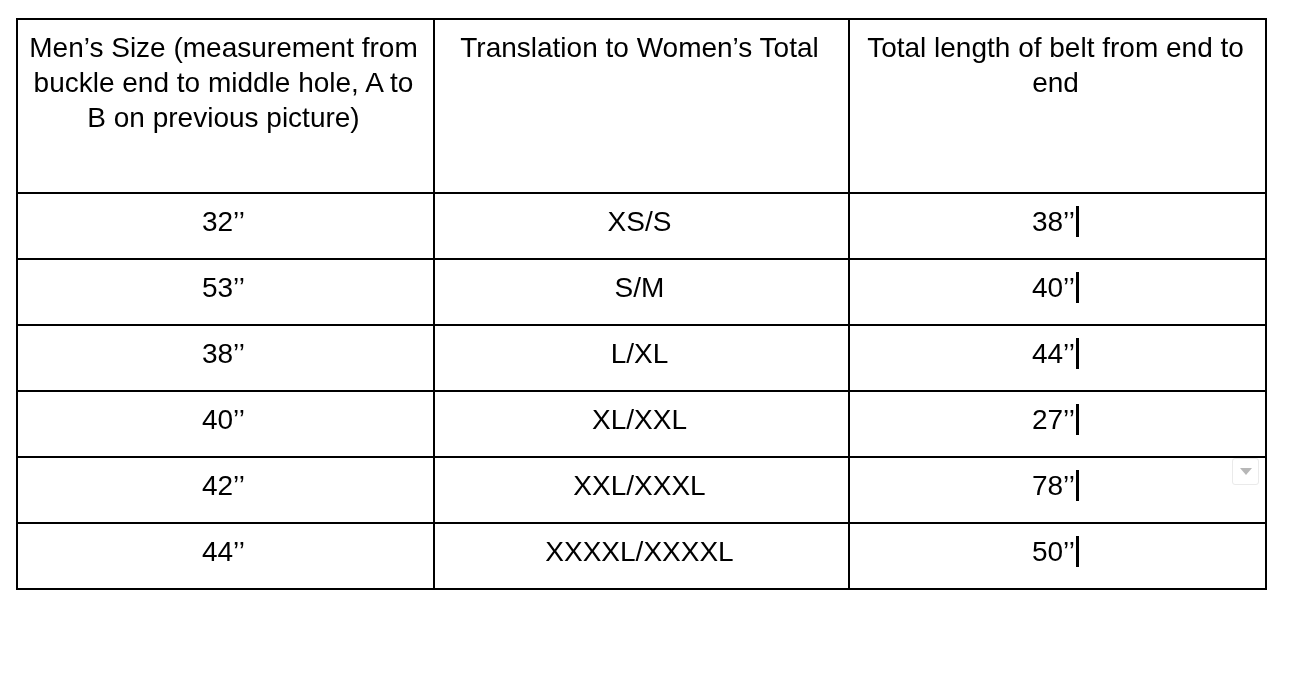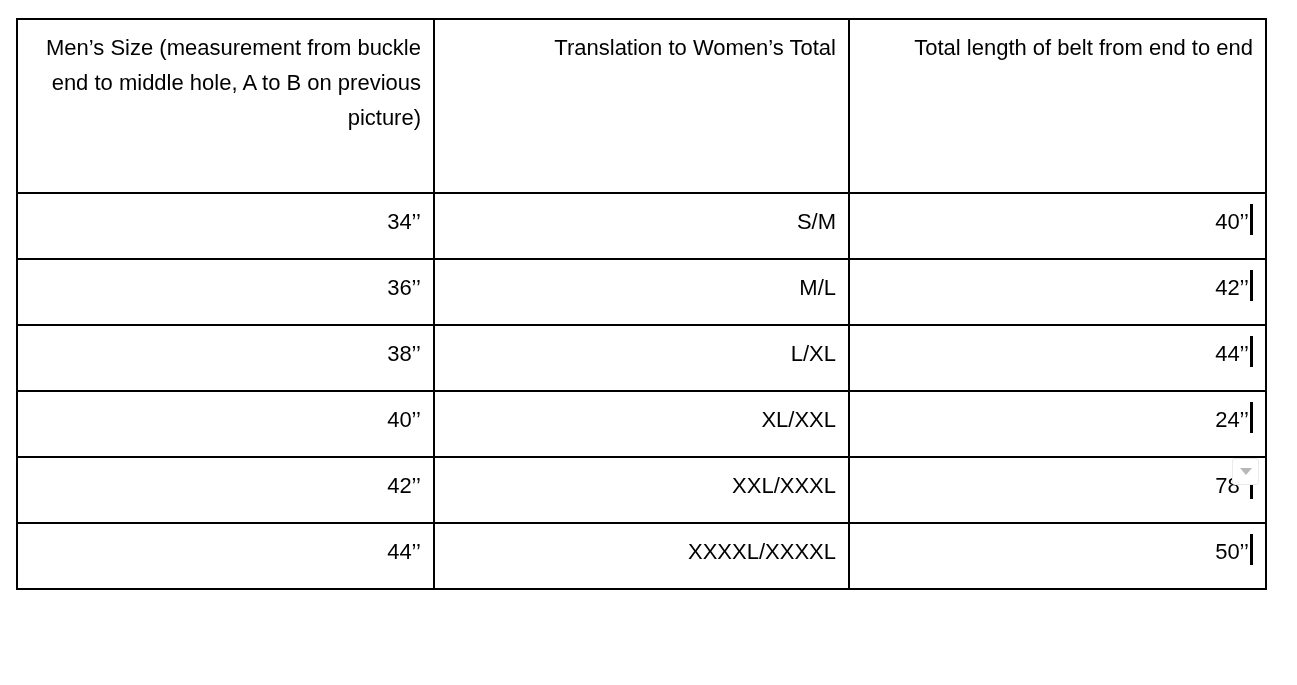--- a/index.html
+++ b/index.html
@@ -22,24 +22,24 @@
     left: 16px;
     top: 18px;
     width: 1249px;
     border-collapse: collapse;
     table-layout: fixed;
     color: #000000;
   }
   table.size-chart th,
   table.size-chart td {
     border: 2px solid #000000;
-    font-size: 22px;
+    font-size: 28px;
     line-height: 35px;
     font-weight: 400;
-    text-align: right;
+    text-align: center;
     vertical-align: top;
     padding: 10px 12px 10px 8px;
     overflow: hidden;
     white-space: normal;
   }
   table.size-chart thead tr { height: 174px; }
   table.size-chart tbody tr { height: 66px; }
   .caret {
     display: inline-block;
     width: 3px;
@@ -84,43 +84,43 @@
       <col style="width:417px">
     </colgroup>
     <thead>
       <tr>
         <th>Men’s Size (measurement from buckle end to middle hole, A to B on previous picture)</th>
         <th>Translation to Women’s Total</th>
         <th>Total length of belt from end to end</th>
       </tr>
     </thead>
     <tbody id="rows">
+    <tr>
+      <td><span class="cv">32’’</span></td>
+      <td><span class="cv">XS/S</span></td>
+      <td><span class="cv">38’’</span><span class="caret" hidden=""></span></td>
+    </tr>
 
     <tr>
-      <td><span class="cv">34’’</span></td>
+      <td><span class="cv">53’’</span></td>
       <td><span class="cv">S/M</span></td>
       <td><span class="cv">40’’</span><span class="caret" hidden=""></span></td>
     </tr>
 
-    <tr>
-      <td><span class="cv">36’’</span></td>
-      <td><span class="cv">M/L</span></td>
-      <td><span class="cv">42’’</span><span class="caret" hidden=""></span></td>
-    </tr>
 
     <tr>
       <td><span class="cv">38’’</span></td>
       <td><span class="cv">L/XL</span></td>
       <td><span class="cv">44’’</span><span class="caret" hidden=""></span></td>
     </tr>
 
     <tr>
       <td><span class="cv">40’’</span></td>
       <td><span class="cv">XL/XXL</span></td>
-      <td><span class="cv">24’’</span><span class="caret"></span></td>
+      <td><span class="cv">27’’</span><span class="caret"></span></td>
     </tr>
 
     <tr>
       <td><span class="cv">42’’</span></td>
       <td><span class="cv">XXL/XXXL</span></td>
       <td><span class="cv">78’’</span><span class="caret" hidden=""></span></td>
     </tr>
 
     <tr>
       <td><span class="cv">44’’</span></td>

